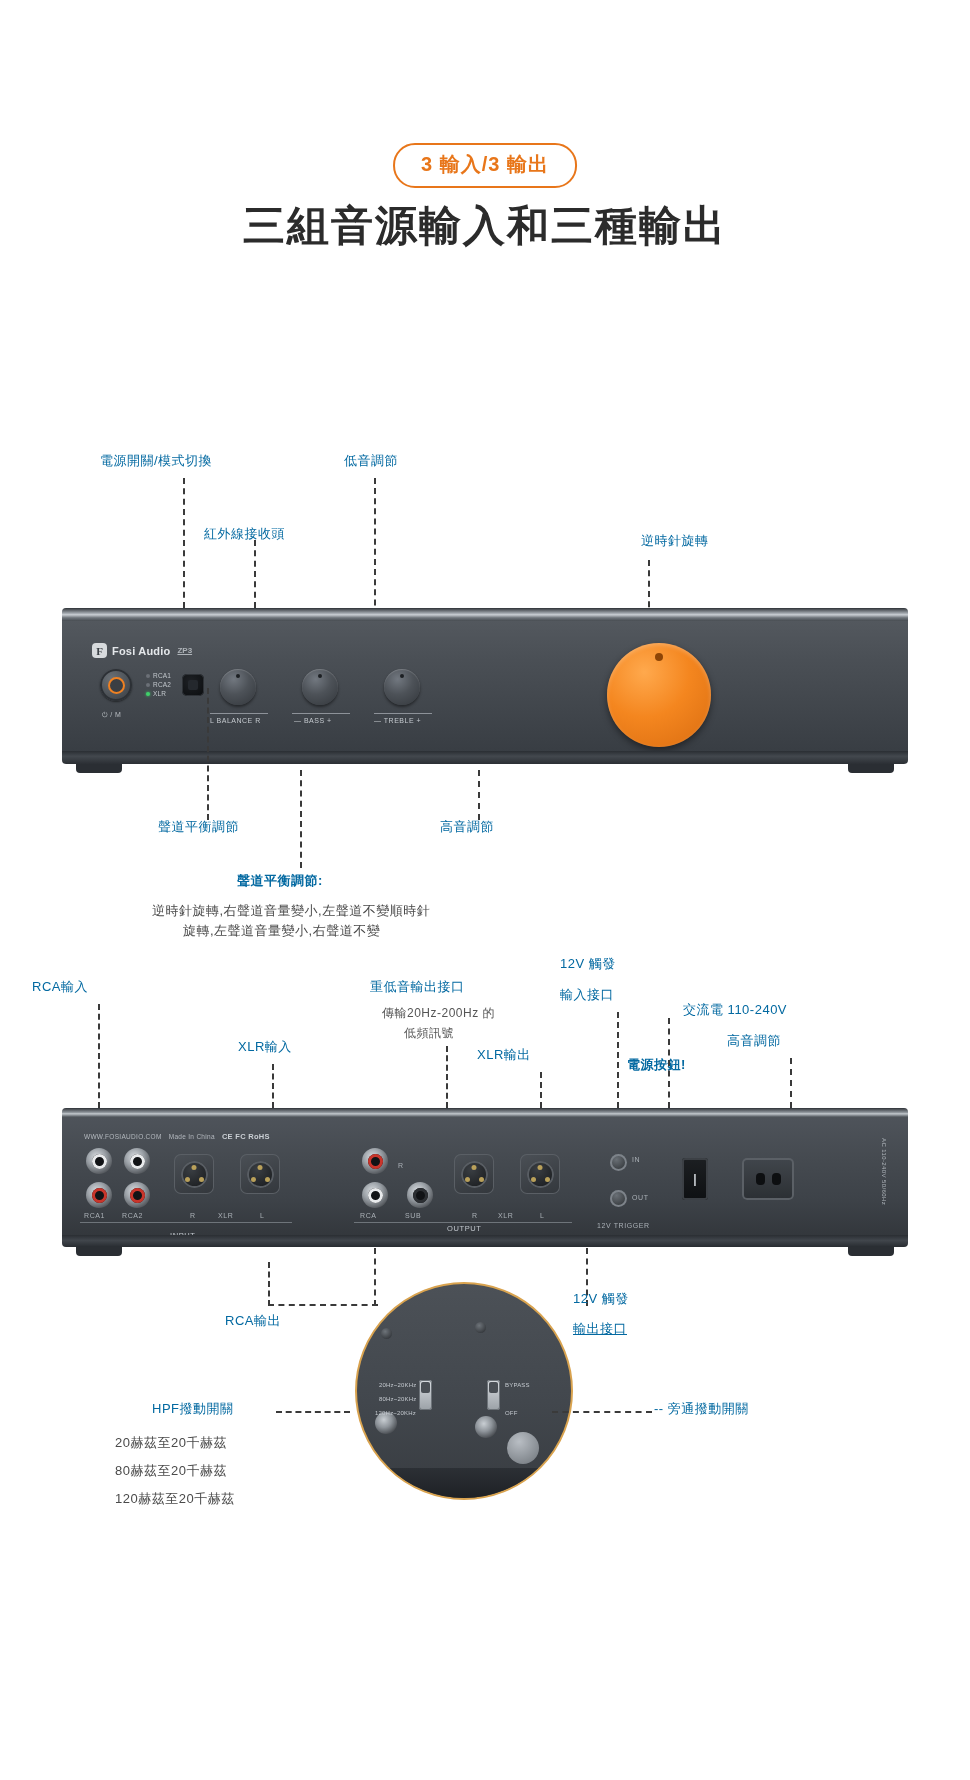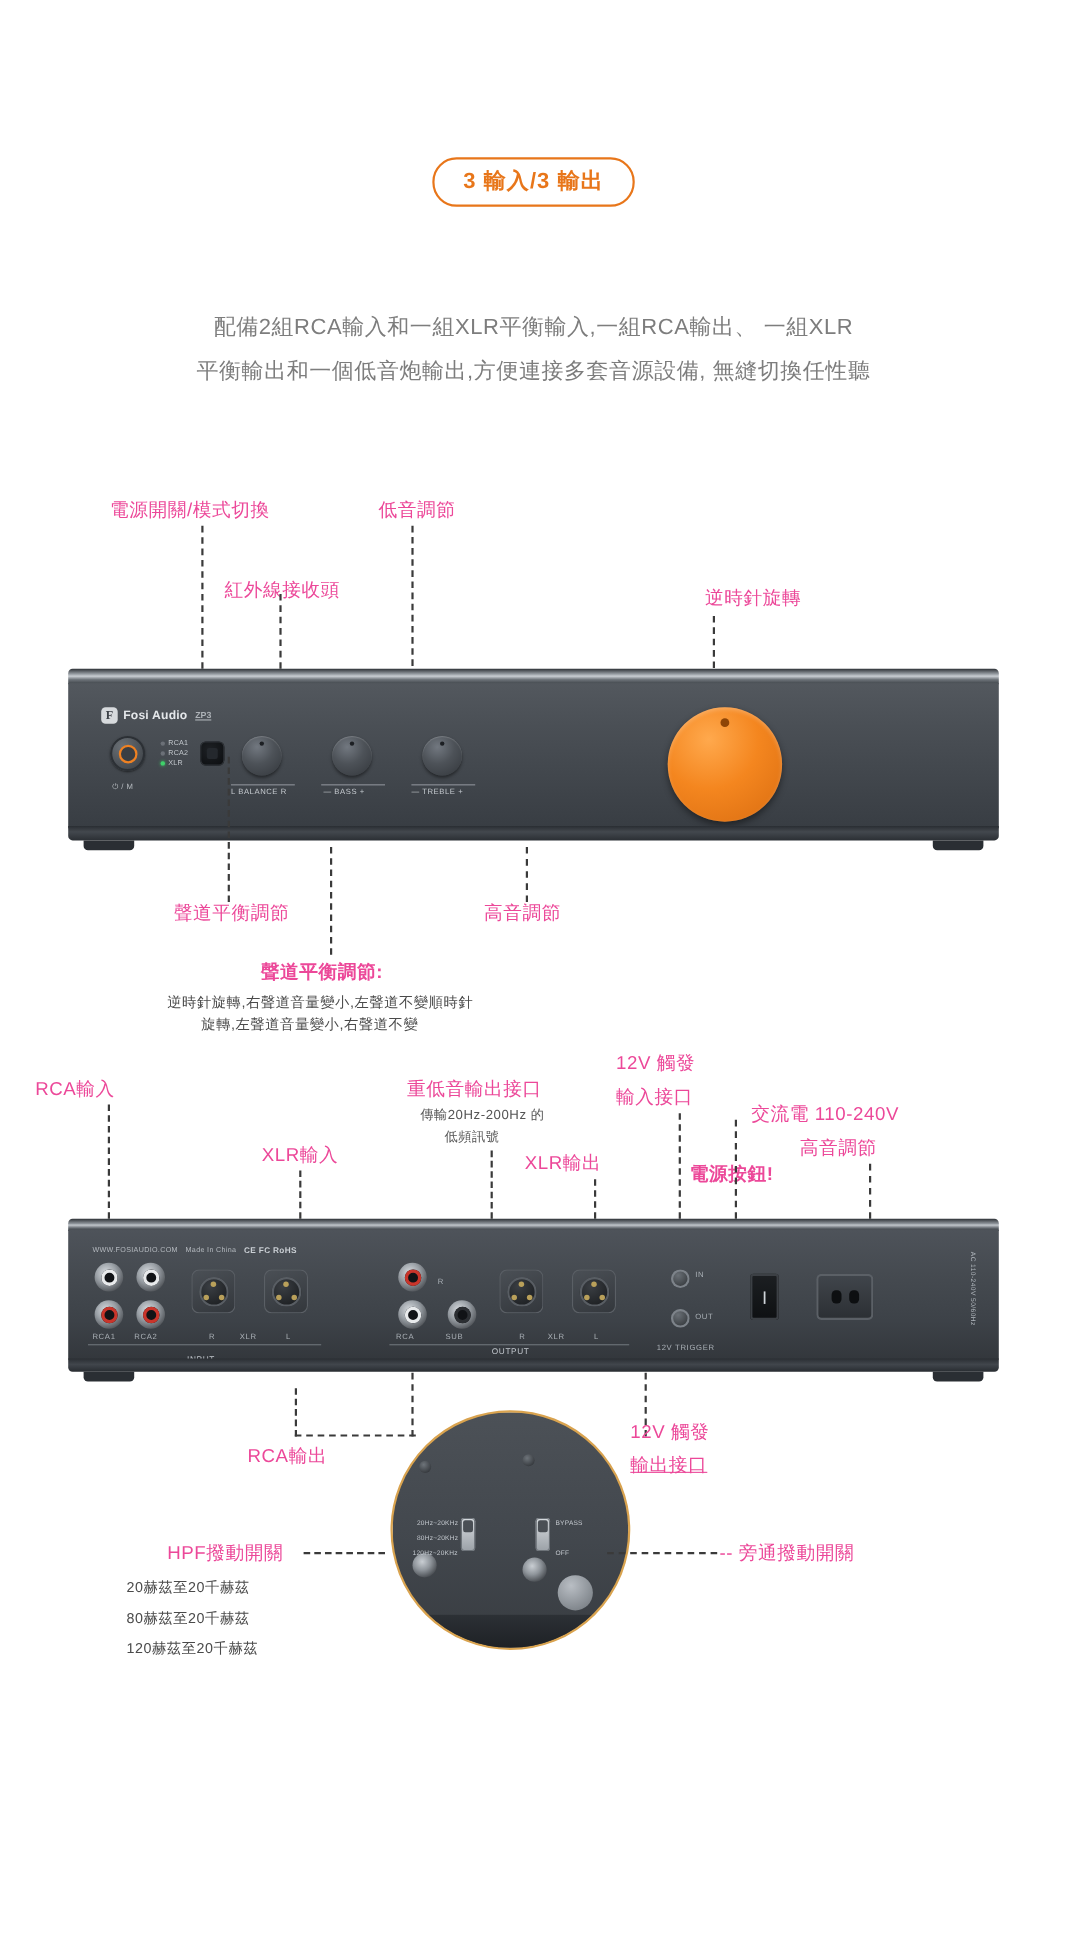--- a/index.html
+++ b/index.html
@@ -28,21 +28,21 @@
     color:#2b2b2b; letter-spacing:2px;
   }
   .desc {
     position:absolute; top:278px; width:100%;
     text-align:center; color:#7d7d7d;
     font-size:20px; line-height:40px; letter-spacing:.5px;
   }
 
   
   .callout {
-    position:absolute; font-size:17px; color:#ec4899;
+    position:absolute; font-size:13px; color:#0369a1;
     white-space:nowrap; letter-spacing:.5px;
   }
   .callout.sm { font-size:13px; color:#4a4a4a; }
   .callout.xs { font-size:12px; color:#555; }
 
   
   .vline {
     position:absolute; border-left:2px dashed #3a3a3a; width:0;
   }
   .hline {
@@ -300,24 +300,21 @@
     position:absolute; left:0; bottom:0; width:100%; height:30px;
     background:linear-gradient(180deg,#2c3035,#1e2125);
   }
 </style>
 </head>
 <body>
 
 <div class="page">
 
   <div class="badge">3 輸入/3 輸出</div>
-  <div class="desc">
-    <div>配備2組RCA輸入和一組XLR平衡輸入,一組RCA輸出、 一組XLR</div>
-    <div>平衡輸出和一個低音炮輸出,方便連接多套音源設備, 無縫切換任性聽</div>
-  </div>
+  <div class="headline">三組音源輸入和三種輸出</div>
 
   <div class="callout" style="left:100px; top:452px;">電源開關/模式切換</div>
   <div class="vline" style="left:183px; top:478px; height:130px;"></div>
 
   <div class="callout" style="left:204px; top:512px;margin-top:13px;">紅外線接收頭</div>
   <div class="vline" style="left:254px; top:540px; height:68px;"></div>
 
   <div class="callout" style="left:344px; top:452px;">低音調節</div>
   <div class="vline" style="left:374px; top:478px; height:178px;"></div>
 

